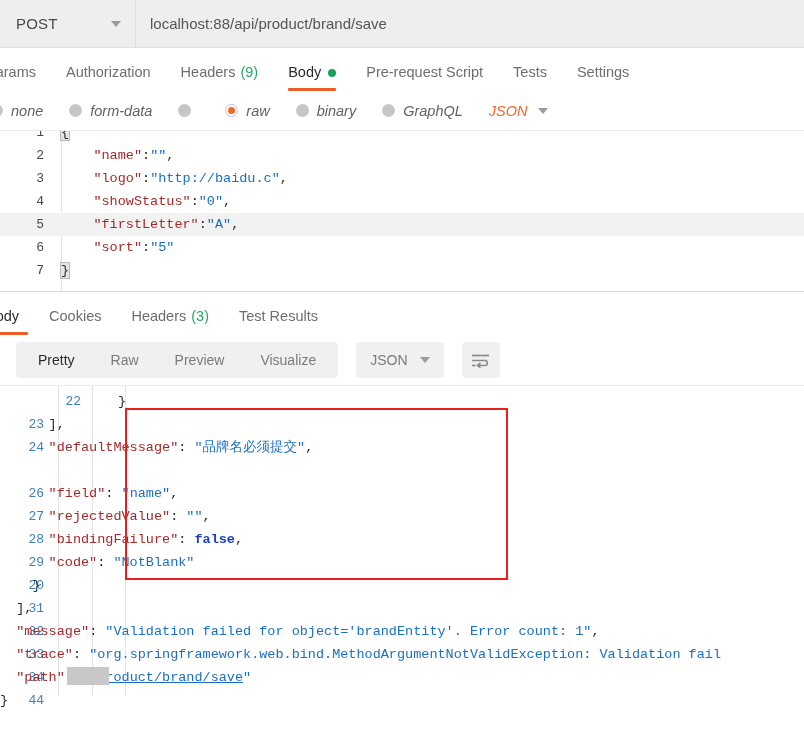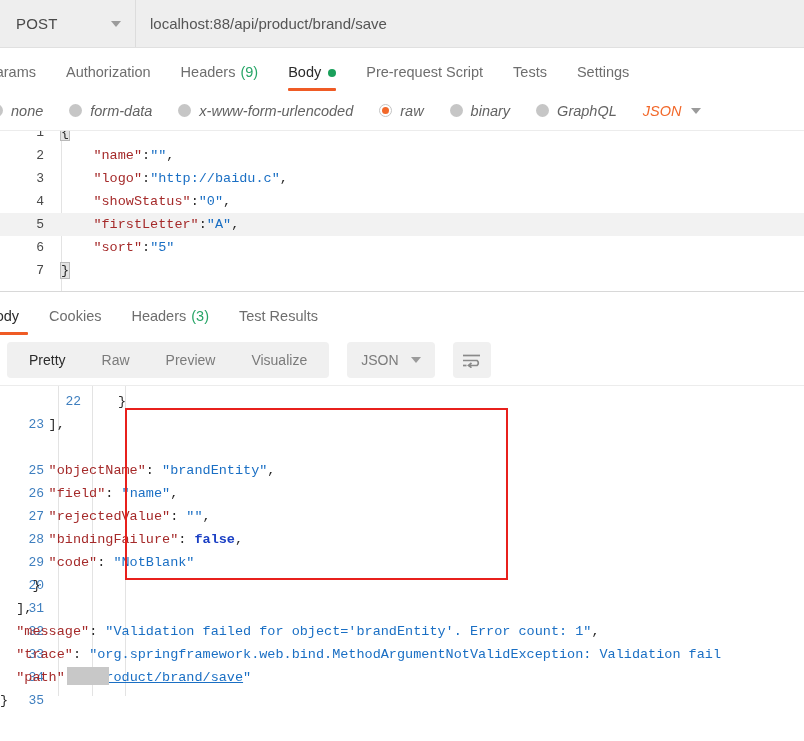--- a/index.html
+++ b/index.html
@@ -60,21 +60,21 @@
   .p{color:#2b2b2b;}
   .b{color:#1a3fc4;font-weight:bold;}
   .lnk{color:#1a6fc4;text-decoration:underline;}
   .bracket-hl{background:#e4e4e4;outline:1px solid #b9b9b9;}
 
   
   .restabs{height:43px;display:flex;align-items:flex-end;background:#ffffff;flex:0 0 auto;}
 
   
   .restoolbar{height:50px;display:flex;align-items:center;background:#ffffff;flex:0 0 auto;}
-  .seg{display:flex;align-items:center;background:#f0f0f0;border-radius:4px;height:36px;padding:0 4px;margin-left:7px;}
+  .seg{display:flex;align-items:center;background:#f0f0f0;border-radius:4px;height:36px;padding:0 4px;margin-left:16px;}
   .seg-item{padding:0 18px;height:36px;line-height:36px;font-size:14px;color:#7b7b7b;cursor:pointer;white-space:nowrap;}
   .seg-item.active{color:#2b2b2b;}
   .fmtbox{display:flex;align-items:center;background:#f0f0f0;border-radius:4px;height:36px;padding:0 14px;margin-left:18px;cursor:pointer;}
   .fmtbox-label{font-size:14px;color:#7b7b7b;margin-right:12px;}
   .wrapbtn{width:38px;height:36px;background:#f0f0f0;border-radius:4px;margin-left:18px;display:flex;align-items:center;justify-content:center;cursor:pointer;}
 
   
   .res-editor{flex:1 1 auto;border-top:1px solid #ececec;}
   .res-editor .ln{width:44px;}
   .res-editor .code-txt{left:0;}
@@ -127,21 +127,20 @@
       <div class="btype">
         <span class="radio"></span>
         <span>none</span>
       </div>
       <div class="btype">
         <span class="radio"></span>
         <span>form-data</span>
       </div>
       <div class="btype">
         <span class="radio"></span>
-        <span>x-www-form-urlencoded</span>
       </div>
       <div class="btype">
         <span class="radio sel"></span>
         <span>raw</span>
       </div>
       <div class="btype">
         <span class="radio"></span>
         <span>binary</span>
       </div>
       <div class="btype">
@@ -201,28 +200,28 @@
       </svg>
     </div>
   </div>
 
   <div class="editor res-editor" id="res-editor">
       <div class="guide" style="left: 58px; top: 0px; height: 310px;"></div>
       <div class="guide" style="left: 92px; top: 0px; height: 310px;"></div>
       <div class="guide" style="left: 125px; top: 0px; height: 310px;"></div>
       <div class="code-line" style="position: absolute; top: 4px; left: 0px; right: 0px; margin-left: 37px;"><span class="ln">22</span><span class="code-txt" style="left: 0px;"><span class="p">          }</span></span></div>
       <div class="code-line" style="position: absolute; top: 27px; left: 0px; right: 0px;"><span class="ln">23</span><span class="code-txt" style="left: 0px;"><span class="p">      ],</span></span></div>
-      <div class="code-line" style="position: absolute; top: 73px; left: 0px; right: 0px;"><span class="ln">25</span><span class="code-txt" style="left: 0px;"><span class="p">      </span><span class="k">"objectName"</span><span class="p">: </span><span class="s">"brandEntity"</span><span class="p">,</span></span></div>
+      <div class="code-line" style="position: absolute; top: 50px; left: 0px; right: 0px;"><span class="ln">24</span><span class="code-txt" style="left: 0px;"><span class="p">      </span><span class="k">"defaultMessage"</span><span class="p">: </span><span class="s">"品牌名必须提交"</span><span class="p">,</span></span></div>
       <div class="code-line" style="position: absolute; top: 96px; left: 0px; right: 0px; padding-left: 15px;"><span class="ln">26</span><span class="code-txt" style="left: 0px;"><span class="p">      </span><span class="k">"field"</span><span class="p">: </span><span class="s">"name"</span><span class="p">,</span></span></div>
       <div class="code-line" style="position: absolute; top: 119px; left: 0px; right: 0px;"><span class="ln">27</span><span class="code-txt" style="left: 0px;"><span class="p">      </span><span class="k">"rejectedValue"</span><span class="p">: </span><span class="s">""</span><span class="p">,</span></span></div>
       <div class="code-line" style="position: absolute; top: 142px; left: 0px; right: 0px;"><span class="ln">28</span><span class="code-txt" style="left: 0px;"><span class="p">      </span><span class="k">"bindingFailure"</span><span class="p">: </span><span class="b">false</span><span class="p">,</span></span></div>
       <div class="code-line" style="position: absolute; top: 165px; left: 0px; right: 0px;"><span class="ln">29</span><span class="code-txt" style="left: 0px;"><span class="p">      </span><span class="k">"code"</span><span class="p">: </span><span class="s">"NotBlank"</span></span></div>
       <div class="code-line" style="position: absolute; top: 188px; left: 0px; right: 0px;"><span class="ln">20</span><span class="code-txt" style="left: 0px;"><span class="p">    }</span></span></div>
       <div class="code-line" style="position: absolute; top: 211px; left: 0px; right: 0px;"><span class="ln">31</span><span class="code-txt" style="left: 0px;"><span class="p">  ],</span></span></div>
       <div class="code-line" style="position: absolute; top: 234px; left: 0px; right: 0px;"><span class="ln">32</span><span class="code-txt" style="left: 0px;"><span class="p">  </span><span class="k">"message"</span><span class="p">: </span><span class="s">"Validation failed for object='brandEntity'. Error count: 1"</span><span class="p">,</span></span></div>
       <div class="code-line" style="position: absolute; top: 257px; left: 0px; right: 0px;"><span class="ln">33</span><span class="code-txt" style="left: 0px;"><span class="p">  </span><span class="k">"trace"</span><span class="p">: </span><span class="s">"org.springframework.web.bind.MethodArgumentNotValidException: Validation fail</span></span></div>
       <div class="code-line" style="position: absolute; top: 280px; left: 0px; right: 0px;"><span class="ln">34</span><span class="code-txt" style="left: 0px;"><span class="p">  </span><span class="k">"path"</span><span class="p">: </span><span class="s">"</span><span class="lnk">/product/brand/save</span><span class="s">"</span></span></div>
-      <div class="code-line" style="position: absolute; top: 303px; left: 0px; right: 0px;"><span class="ln">35</span><span class="code-txt" style="left: 0px;"><span class="p">}</span></span></div>
+      <div class="code-line" style="position: absolute; top: 303px; left: 0px; right: 0px;"><span class="ln">44</span><span class="code-txt" style="left: 0px;"><span class="p">}</span></span></div>
       <div class="redbox" style="left: 125px; top: 22px; width: 379px; height: 168px; border-color: rgb(232, 32, 28);"></div>
       <div class="selblock" style="left: 67px; top: 281px; width: 42px; height: 18px;"></div>
     </div>
 
 </div>
 
 </body></html>

